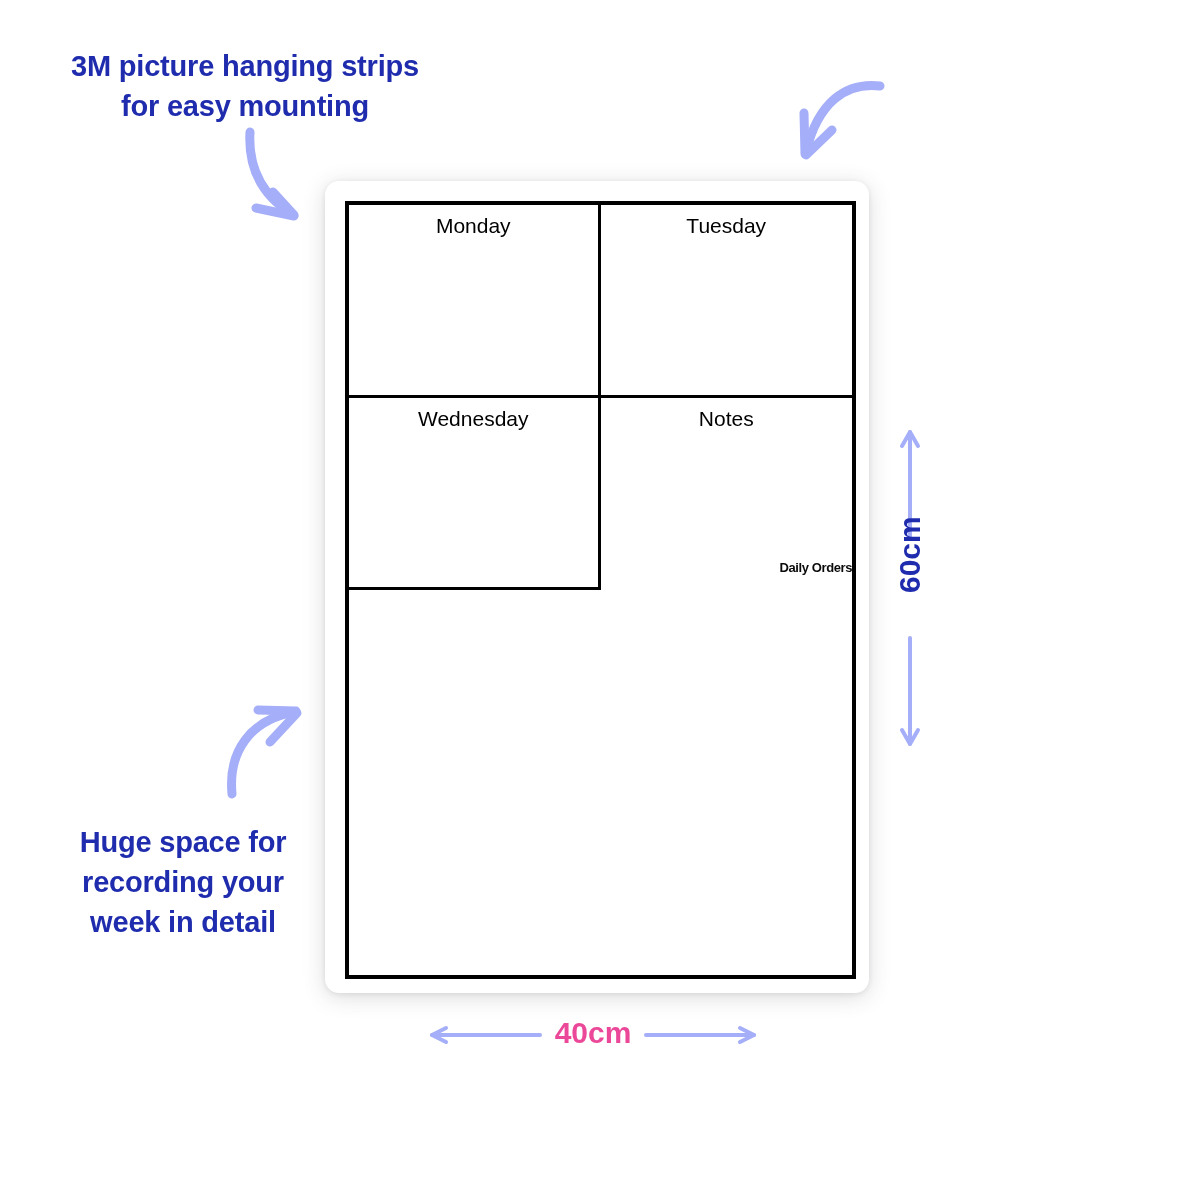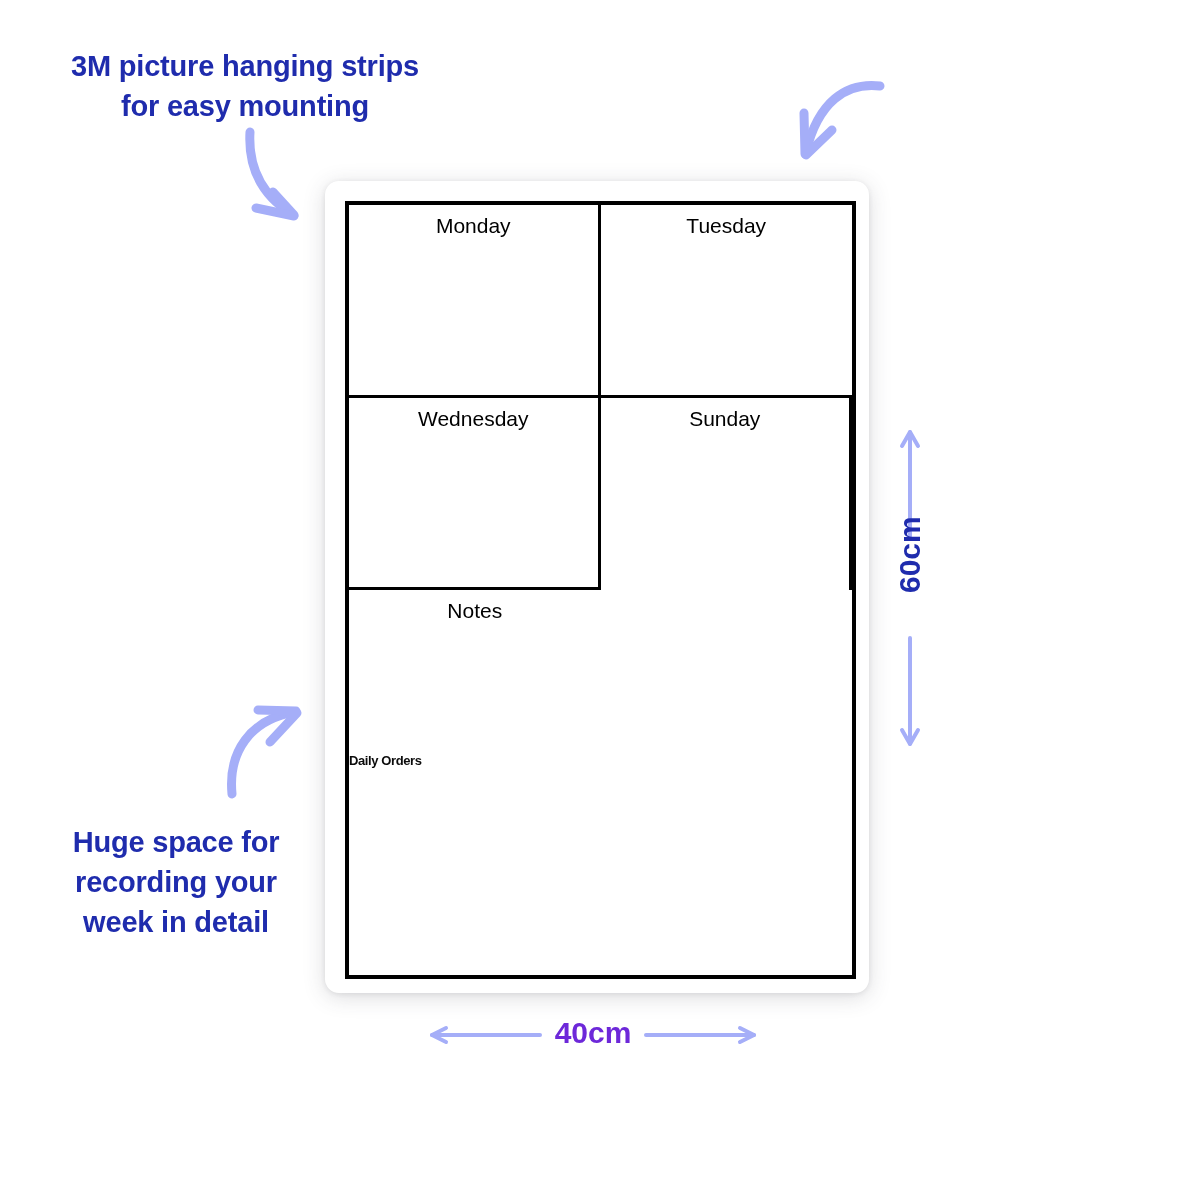--- a/index.html
+++ b/index.html
@@ -39,21 +39,21 @@
     width: 410px;
   }
 
   #callout-dayboxes {
     left: 893px;
     top: 64px;
     width: 205px;
   }
 
   #callout-space {
-    left: 41px;
+    left: 48px;
     top: 822px;
     width: 270px;
   }
 
   
   .curved-arrow {
     position: absolute;
   }
 
   #arrow-mounting  { left: 228px; top: 120px; }
@@ -105,21 +105,21 @@
     line-height: 1.2;
     font-family: "Liberation Sans", sans-serif;
   }
 
   
   #brand-logo {
     position: absolute;
     left: 0;
     right: 0;
     bottom: 13px;
-    text-align: left;
+    text-align: right;
   }
 
   #brand-logo .logo-text {
     display: inline-block;
     color: #0b0b0b;
     font-size: 13px;
     font-weight: bold;
     letter-spacing: -0.4px;
     font-family: "Liberation Sans", sans-serif;
   }
@@ -160,21 +160,21 @@
     width: 330px;
     height: 56px;
   }
 
   #dim-width-label {
     position: absolute;
     left: 0;
     right: 0;
     top: 8px;
     text-align: center;
-    color: #6d28d9;
+    color: #ec4899;
     font-size: 30px;
     font-weight: bold;
   }
 
   .dim-svg { position: absolute; left: 0; top: 0; }
 </style>
 </head>
 <body>
 
 <div id="stage">
@@ -222,23 +222,20 @@
         <span class="day-label">Tuesday</span>
       </div>
 
       <div class="day-cell">
         <span class="day-label">Wednesday</span>
       </div>
 
 
 
 
-      <div class="day-cell row-last">
-        <span class="day-label">Sunday</span>
-      </div>
 
       <div class="day-cell col-last row-last">
         <span class="day-label">Notes</span>
 
         <div id="brand-logo">
           <span class="logo-text">Daily Orders</span>
           <svg class="logo-underline" width="74" height="6" viewBox="0 0 74 6" fill="none">
             <path d="M1 3.2 C18 0.6, 54 0.6, 73 3.2" stroke="#0b0b0b" stroke-width="2.1" stroke-linecap="round" fill="none"></path>
           </svg>
         </div>

